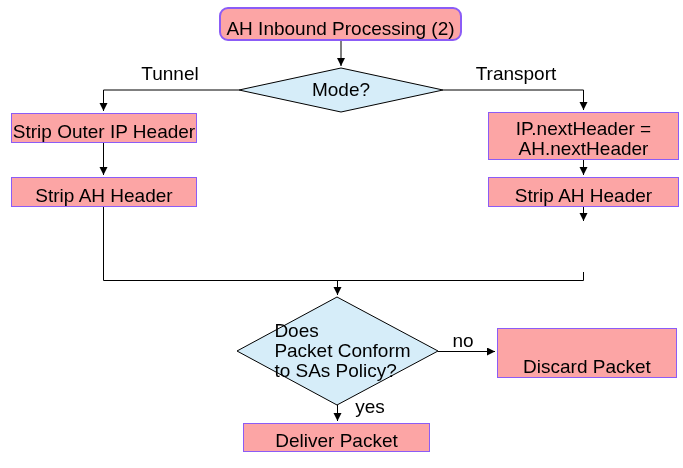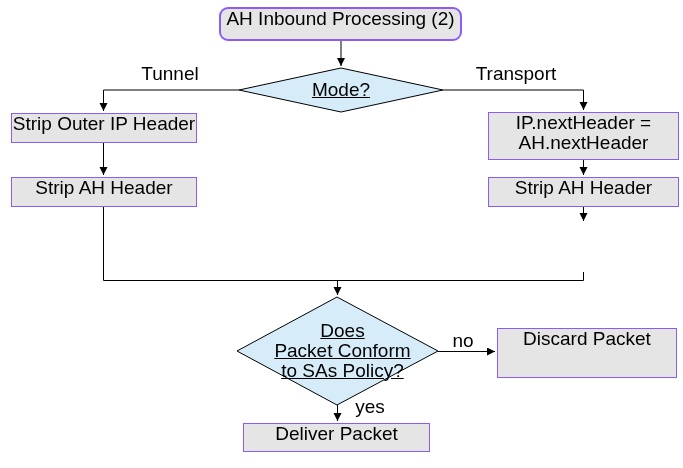--- a/index.html
+++ b/index.html
@@ -11,44 +11,42 @@
     font-family: "Liberation Sans", sans-serif;
     color: #000000;
     overflow: hidden;
   }
   .wires { position: absolute; left: 0; top: 0; }
   .wire { fill: none; stroke: #000000; stroke-width: 1; }
   .diamond { fill: #d6edf9; stroke: #000000; stroke-width: 1; }
   .node {
     position: absolute;
     box-sizing: border-box;
-    background: #e5e5e5;
+    background: #fca5a5;
     border: 1px solid #8b5cf6;
     display: flex;
-    align-items: flex-start;
+    align-items: flex-end;
     justify-content: center;
     text-align: center;
     font-size: 19px;
     line-height: 20px;
     white-space: pre-line;
   }
   .node.rounded {
     border-width: 2px;
     border-radius: 9px;
   }
   .diamond-label {
     position: absolute;
     display: flex;
     align-items: center;
     justify-content: center;
-    text-align: center;
     font-size: 19px;
     line-height: 20px;
     white-space: pre-line;
-    text-decoration: underline;
   }
   .edge-label {
     position: absolute;
     font-size: 19px;
     line-height: 19px;
     text-align: center;
   }
 </style>
 </head>
 <body>

